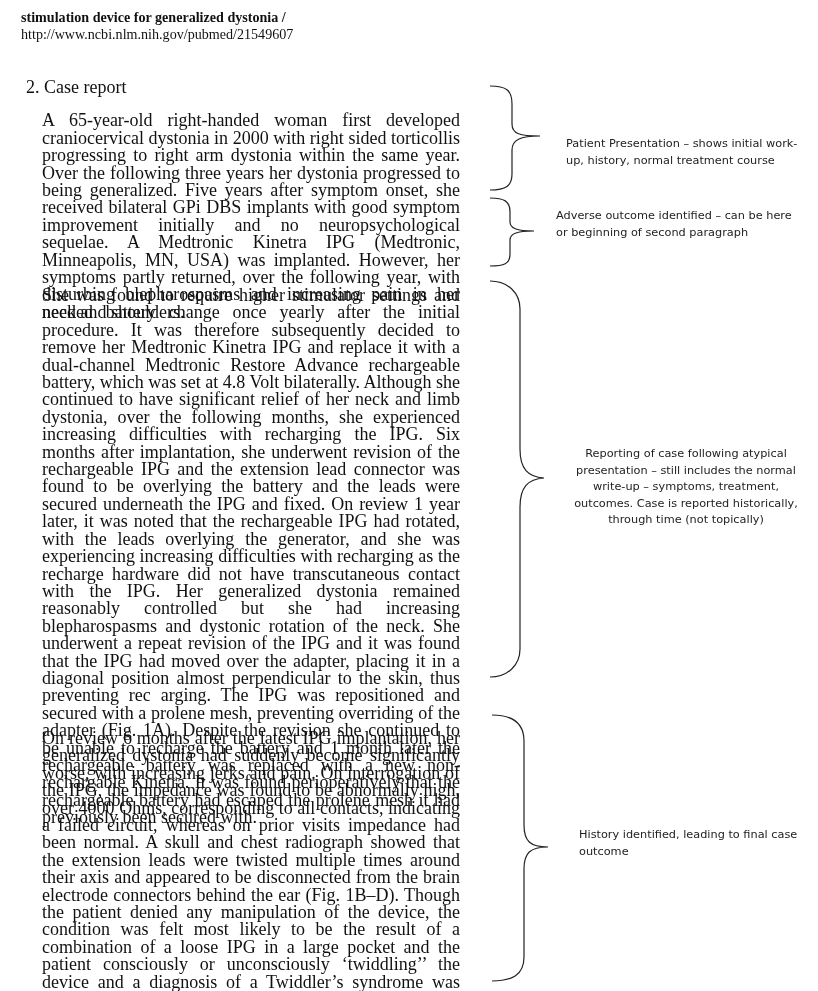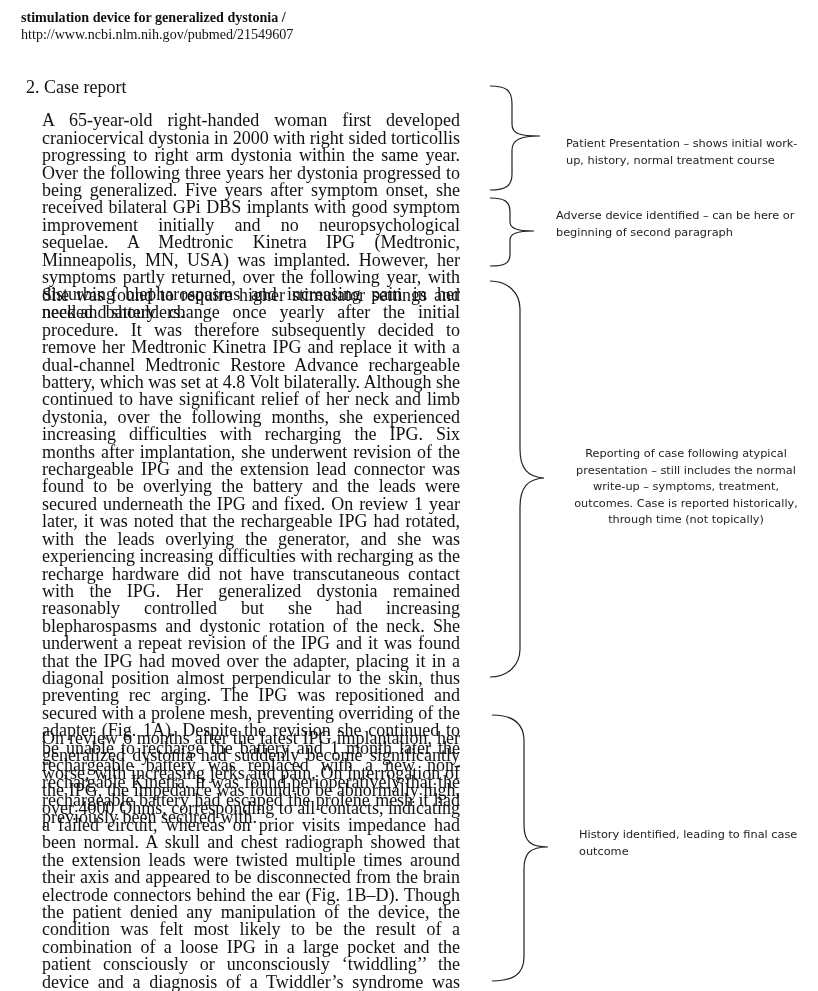--- a/index.html
+++ b/index.html
@@ -61,21 +61,21 @@
 </div>
 
 <svg class="brace" style="left:488px; top:84px;" width="60" height="110">
   <path d="M2 2 C 18 2, 24 6, 24 20 L 24 40 C 24 50, 32 52, 52 52 C 32 52, 24 56, 24 66 L 24 90 C 24 102, 18 106, 2 106"></path>
 </svg>
 <div class="annot" style="left:566px; top:136px; width:240px;">Patient Presentation – shows initial work-up, history, normal treatment course</div>
 
 <svg class="brace" style="left:488px; top:196px;" width="55" height="74">
   <path d="M2 2 C 16 2, 22 5, 22 16 L 22 26 C 22 32, 28 35, 46 35 C 28 35, 22 38, 22 44 L 22 58 C 22 68, 16 70, 2 70"></path>
 </svg>
-<div class="annot" style="left:556px; top:208px; width:240px;">Adverse device identified – can be here or beginning of second paragraph</div>
+<div class="annot" style="left:556px; top:208px; width:240px;">Adverse outcome identified – can be here or beginning of second paragraph</div>
 
 <svg class="brace" style="left:488px; top:279px;" width="60" height="402">
   <path d="M2 2 C 20 2, 32 14, 32 30 L 32 170 C 32 190, 40 198, 56 199 C 40 200, 32 208, 32 228 L 32 370 C 32 386, 20 398, 2 398"></path>
 </svg>
 <div class="annot" style="left:571px; top:446px; width:230px;text-align:center;">Reporting of case following atypical presentation – still includes the normal write-up – symptoms, treatment, outcomes. Case is reported historically, through time (not topically)</div>
 
 <svg class="brace" style="left:490px; top:713px;" width="60" height="272">
   <path d="M2 2 C 22 2, 34 10, 34 28 L 34 112 C 34 128, 40 134, 58 134 C 40 134, 34 140, 34 156 L 34 244 C 34 262, 22 268, 2 268"></path>
 </svg>
 <div class="annot" style="left:579px; top:827px; width:230px;">History identified, leading to final case outcome</div>

